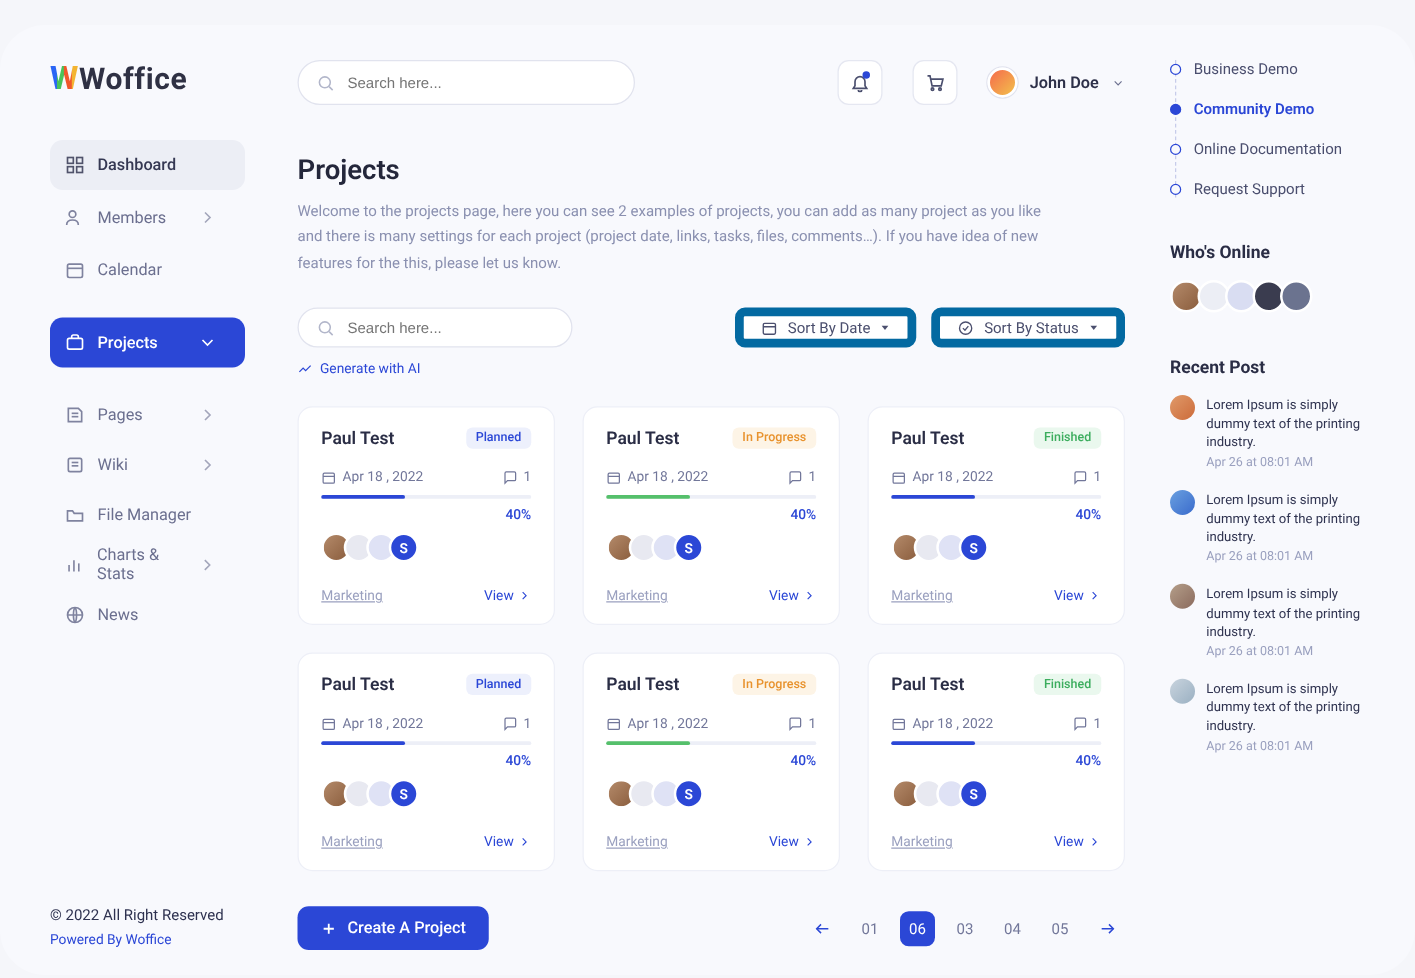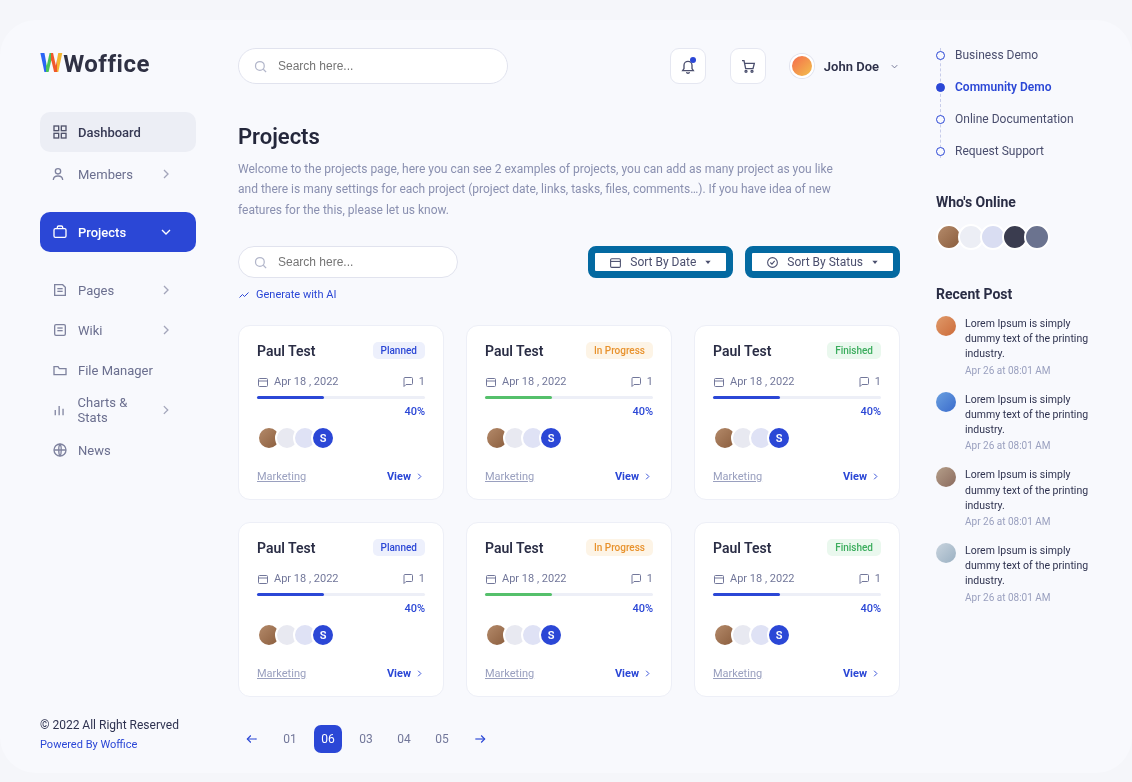--- a/index.html
+++ b/index.html
@@ -135,21 +135,21 @@
     width:24px;height:24px;border-radius:50%;border:2px solid #fff;
     margin-left:-6px;
   }
   .avatars .av:first-child{margin-left:0;}
   .av.a1{background:linear-gradient(135deg,#b48a6a,#8a5d3d);}
   .av.a2{background:#e8e9f1;}
   .av.a3{background:#dfe2f5;}
   .av.badge-s{background:#2b47d6;color:#fff;font-size:11px;font-weight:600;display:flex;align-items:center;justify-content:center;}
   .pc-foot{display:flex;justify-content:space-between;align-items:center;margin-top:20px;font-size:11px;}
   .pc-foot .cat{color:#9aa0bf;text-decoration:underline;}
-  .pc-foot .view{color:#2b47d6;font-weight:700;display:flex;align-items:center;gap:3px;cursor:pointer;}
+  .pc-foot .view{color:#2b47d6;font-weight:400;display:flex;align-items:center;gap:3px;cursor:pointer;}
   
   
   .bottom-row{display:flex;justify-content:space-between;align-items:center;margin-top:28px;}
   .create-btn{
     background:#2b47d6;color:#fff;font-size:13px;font-weight:500;
     padding:10px 18px;border-radius:9px;display:flex;align-items:center;gap:8px;cursor:pointer;
   }
   .create-btn svg{width:14px;height:14px;}
   .pager{display:flex;align-items:flex-end;gap:10px;}
   .pager .pg{
@@ -213,20 +213,27 @@
       <div class="nav-item">
         <svg viewBox="0 0 24 24" fill="none" stroke="currentColor" stroke-width="2">
             <circle cx="9" cy="8" r="4"></circle>
             <path d="M2 21c0-4 3-6 7-6s7 2 7 6"></path>
           </svg>
         <span>Members</span>
         <svg class="chev" viewBox="0 0 24 24" fill="none" stroke="currentColor" stroke-width="2">
             <polyline points="9 18 15 12 9 6"></polyline>
           </svg>
       </div>
+      <div class="nav-item">
+        <svg viewBox="0 0 24 24" fill="none" stroke="currentColor" stroke-width="2">
+            <rect x="3" y="5" width="18" height="16" rx="2"></rect>
+            <line x1="3" y1="10" x2="21" y2="10"></line>
+          </svg>
+        <span>Calendar</span>
+      </div>
 
       <div class="nav-gap"></div>
       <div class="nav-item active">
         <svg viewBox="0 0 24 24" fill="none" stroke="currentColor" stroke-width="2">
             <rect x="3" y="7" width="18" height="13" rx="2"></rect>
             <path d="M8 7V5a2 2 0 012-2h4a2 2 0 012 2v2"></path>
           </svg>
         <span>Projects</span>
         <svg class="chev" viewBox="0 0 24 24" fill="none" stroke="currentColor" stroke-width="2">
             <polyline points="6 9 12 15 18 9"></polyline>
@@ -550,20 +557,27 @@
     <div class="pc-foot">
       <span class="cat">Marketing</span>
       <span class="view">View<svg viewBox="0 0 24 24" width="11" height="11" fill="none" stroke="currentColor" stroke-width="2">
                 <polyline points="9 18 15 12 9 6"></polyline>
               </svg></span>
     </div>
         </div>
       </div>
 
     <div class="bottom-row">
+      <div class="create-btn">
+        <svg viewBox="0 0 24 24" fill="none" stroke="currentColor" stroke-width="2.5">
+            <line x1="12" y1="5" x2="12" y2="19"></line>
+            <line x1="5" y1="12" x2="19" y2="12"></line>
+          </svg>
+        <span>Create A Project</span>
+      </div>
       <div class="pager" id="pager">
           <div class="pg">
             <svg viewBox="0 0 24 24" fill="none" stroke="currentColor" stroke-width="2">
               <line x1="20" y1="12" x2="4" y2="12"></line>
               <polyline points="10 18 4 12 10 6"></polyline>
             </svg>
           </div>
           <div class="pg">01</div>
           <div class="pg on">06</div>
           <div class="pg">03</div>

